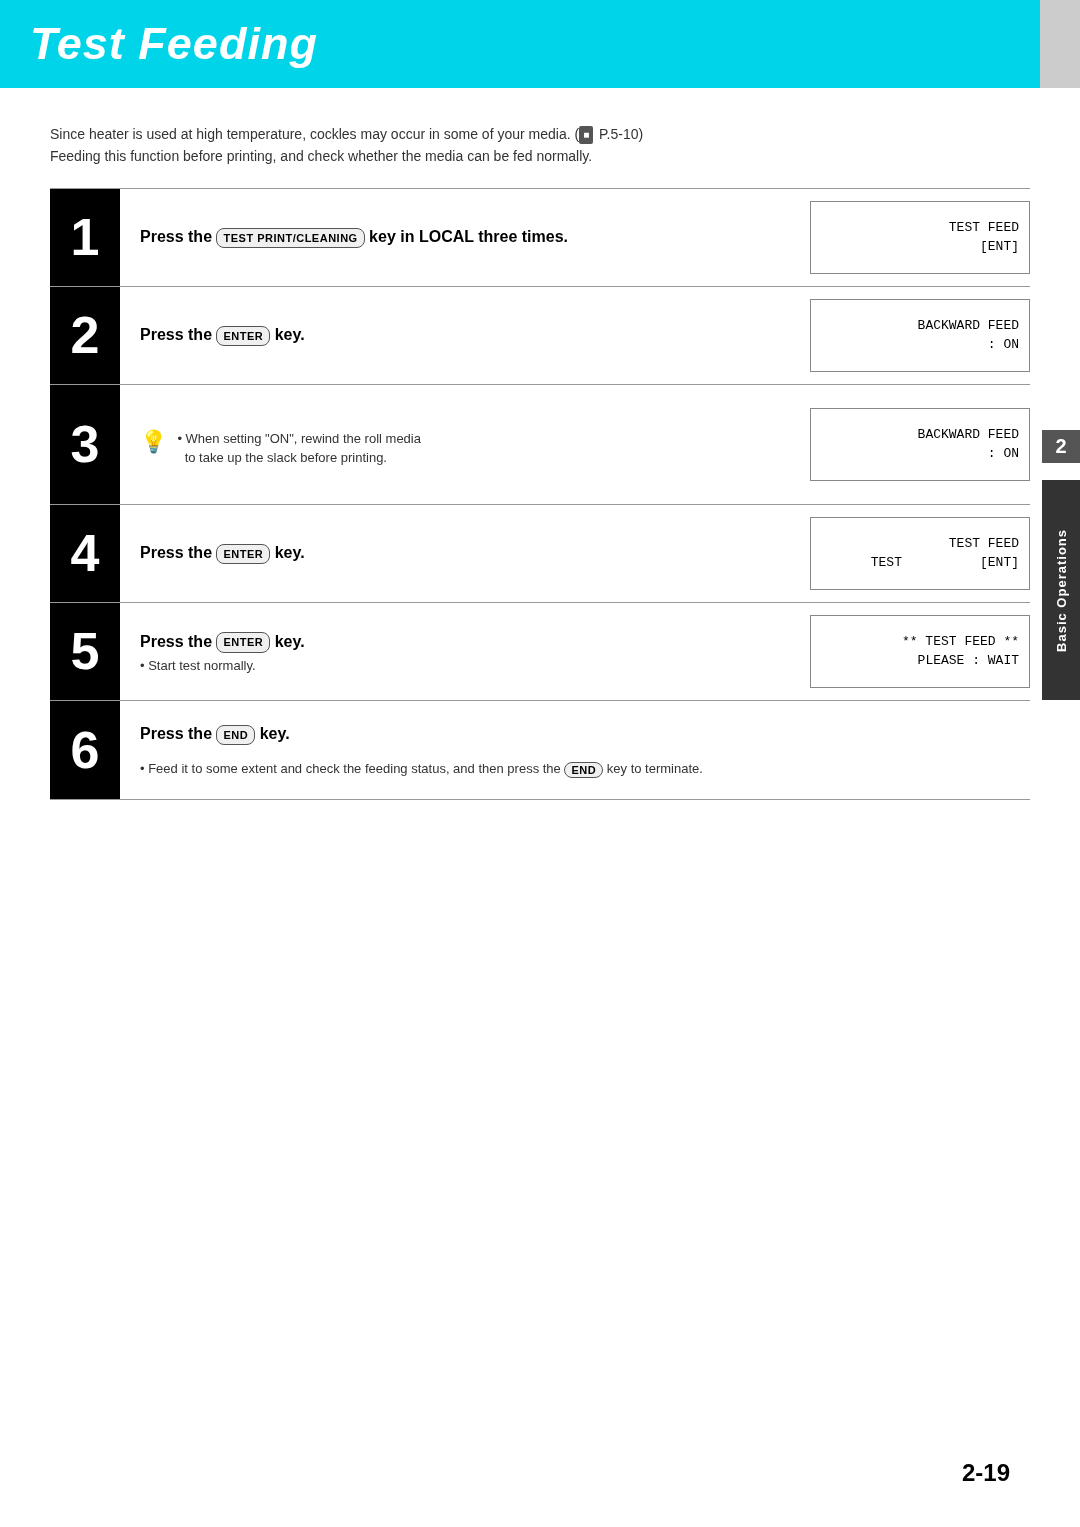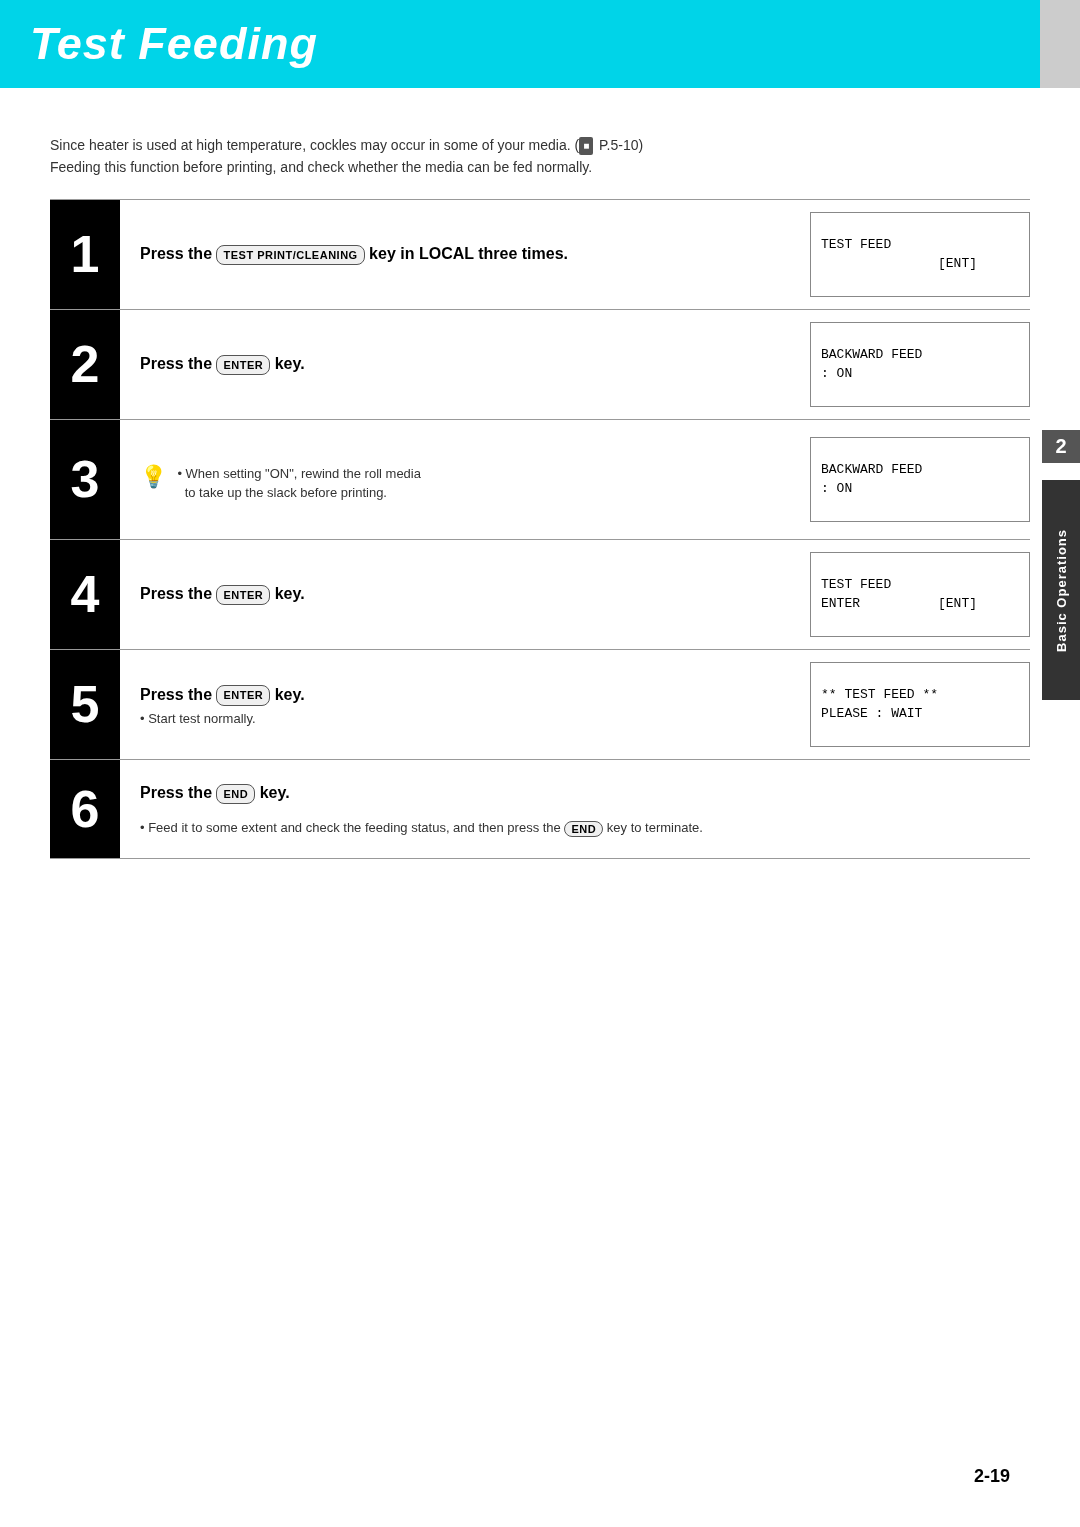--- a/index.html
+++ b/index.html
@@ -28,21 +28,22 @@
       position: absolute;
       right: 0;
       top: 0;
       width: 40px;
       height: 100%;
       background: #ccc;
     }
 
     
     .intro-section {
-      padding: 46px 50px 20px 50px;
+      padding: 27px 50px 20px 50px;
+      margin-top: 8px;
     }
     .intro-text {
       font-size: 14px;
       color: #333;
       line-height: 1.6;
     }
 
     
     .steps-container {
       padding: 0 50px 0 50px;
@@ -100,30 +101,31 @@
       margin-top: 15px;
       font-weight: normal;
     }
 
     
     .lcd-box {
       width: 220px;
       min-width: 220px;
       border: 1.5px solid #888;
       margin: 12px 0 12px 3px;
-      padding: 22px 10px;
+      padding: 16px 10px;
       font-family: 'Courier New', Courier, monospace;
       font-size: 13px;
       color: #000;
       display: flex;
       flex-direction: column;
       justify-content: flex-start;
       background: #fff;
       align-self: center;
       flex-shrink: 0;
+      align-items: flex-end;
     }
     .lcd-line {
       white-space: pre;
       line-height: 1.5;
     }
 
     
     .key-btn {
       display: inline-block;
       border: 1.5px solid #555;
@@ -169,21 +171,21 @@
       font-size: 13px;
       color: #333;
       line-height: 1.5;
     }
 
     
     .page-number-area {
       position: absolute;
       bottom: 40px;
       right: 70px;
-      font-size: 18px;
+      font-size: 24px;
       font-weight: bold;
       color: #000;
     }
 
     
     .side-tab {
       position: absolute;
       right: 0;
       top: 480px;
       width: 38px;
@@ -290,21 +292,21 @@
 
   <div class="step-row">
     <div class="step-number">4</div>
     <div class="step-content">
       <div class="step-instruction">
         Press the <span class="key-btn">ENTER</span> key.
       </div>
     </div>
     <div class="lcd-box">
       <div class="lcd-line">TEST FEED</div>
-      <div class="lcd-line">ENTER          [ENT]</div>
+      <div class="lcd-line">TEST          [ENT]</div>
     </div>
   </div>
 
   <div class="step-row">
     <div class="step-number">5</div>
     <div class="step-content">
       <div class="step-instruction">
         Press the <span class="key-btn">ENTER</span> key.
       </div>
       <div class="step-note">• Start test normally.</div>

